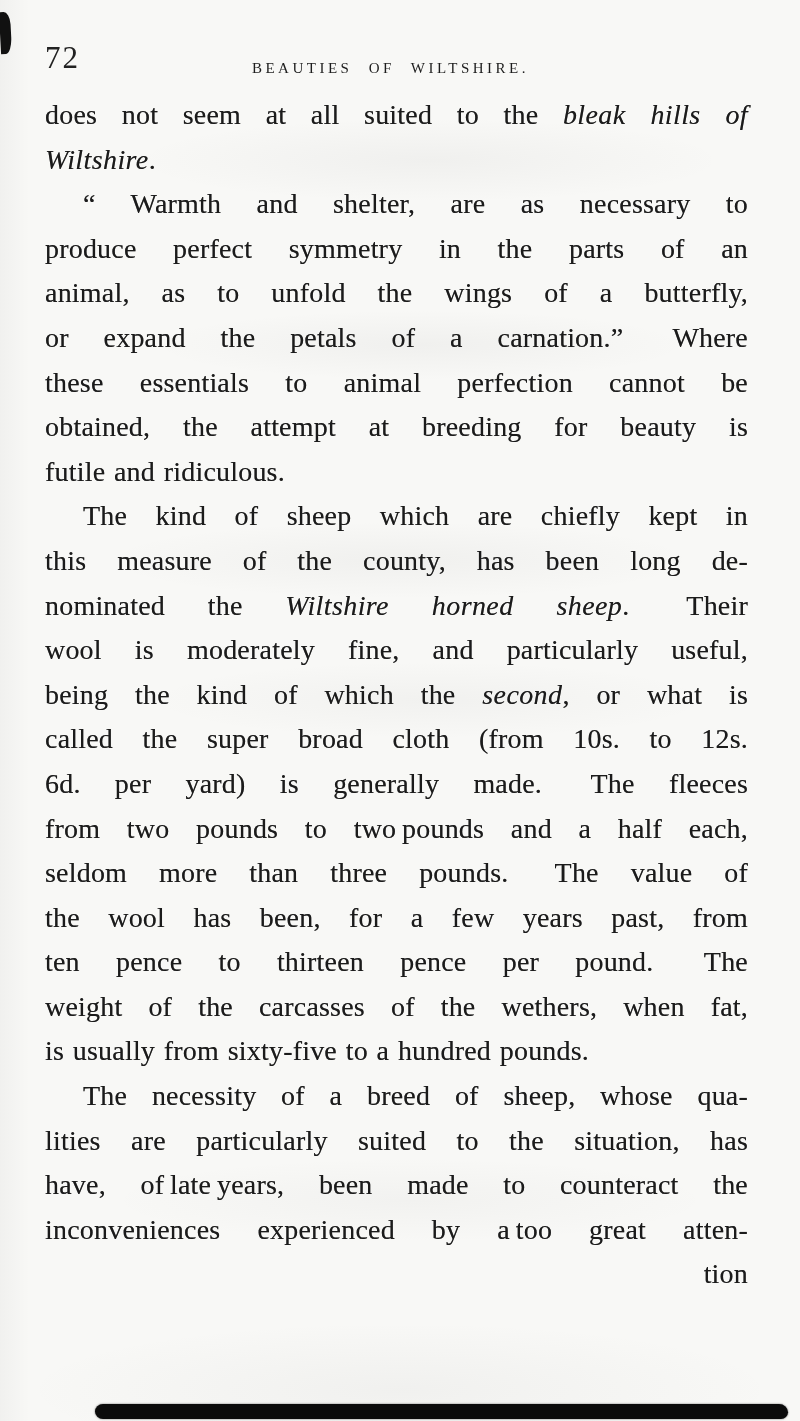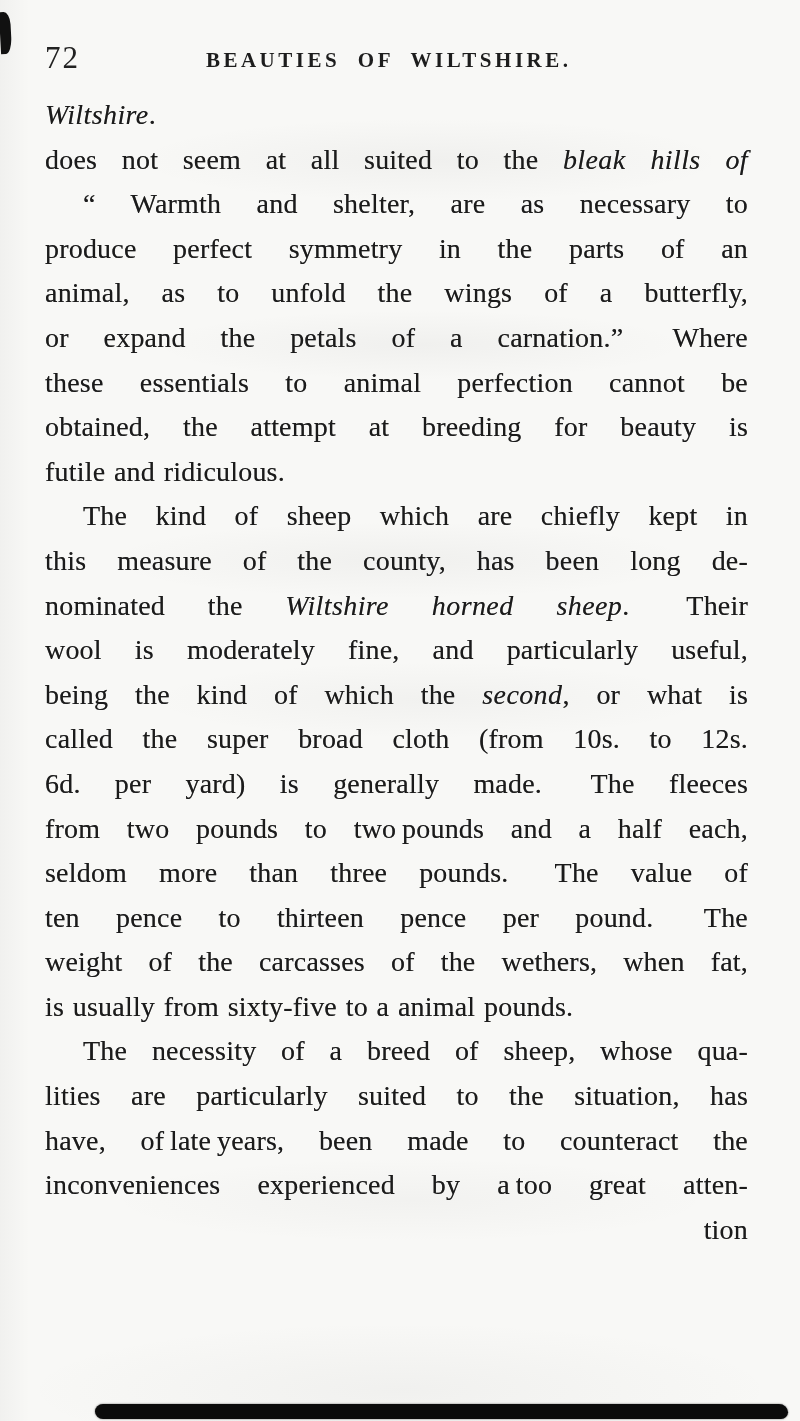--- a/index.html
+++ b/index.html
@@ -24,22 +24,22 @@
   }
   
   .page-header{
     position:absolute;top:40px;left:45px;width:702px;height:36px;
   }
   .page-num{
     position:absolute;left:0;top:0;
     font-size:31px;letter-spacing:2px;color:#222;
   }
   .running-title{
-    position:absolute;left:50%;top:8px;transform:translateX(-52%);
-    font-size:21px;font-weight:700;letter-spacing:3.5px;word-spacing:9px;
+    position:absolute;left:50%;top:20px;transform:translateX(-52%);
+    font-size:15px;font-weight:400;letter-spacing:3.5px;word-spacing:9px;
     white-space:nowrap;color:#1d1d1d;
   }
   
   .page-body{
     position:absolute;top:93px;left:45px;width:703px;
     font-size:28px;line-height:44.6px;
     color:#1b1b1b;
     text-shadow:0 0 0.5px rgba(20,20,20,0.55);
   }
   .line{height:44.6px;white-space:normal;letter-spacing:0.2px;word-spacing:1.5px;
@@ -66,41 +66,42 @@
 <div class="scan">
 
   <div class="corner-mark"></div>
 
   <header class="page-header">
     <span class="page-num">72</span>
     <span class="running-title">BEAUTIES OF WILTSHIRE.</span>
   </header>
 
   <main class="page-body">
+      <div class="line justify"><span>does not seem at all suited to the </span><span class="it">bleak hills of</span></div>
       <div class="line left"><span class="it">Wiltshire</span><span>.</span></div>
-      <div class="line justify"><span>does not seem at all suited to the </span><span class="it">bleak hills of</span></div>
       <div class="line justify indent"><span>“ Warmth and shelter, are as necessary to</span></div>
       <div class="line justify"><span>produce perfect symmetry in the parts of an</span></div>
       <div class="line justify"><span>animal, as to unfold the wings of a butterfly,</span></div>
       <div class="line justify"><span>or expand the petals of a carnation.”  Where</span></div>
       <div class="line justify"><span>these essentials to animal perfection cannot be</span></div>
       <div class="line justify"><span>obtained, the attempt at breeding for beauty is</span></div>
       <div class="line left"><span>futile and ridiculous.</span></div>
       <div class="line justify indent"><span>The kind of sheep which are chiefly kept in</span></div>
       <div class="line justify"><span>this measure of the county, has been long de-</span></div>
       <div class="line justify"><span>nominated the </span><span class="it">Wiltshire horned sheep</span><span>.  Their</span></div>
       <div class="line justify"><span>wool is moderately fine, and particularly useful,</span></div>
       <div class="line justify"><span>being the kind of which the </span><span class="it">second</span><span>, or what is</span></div>
       <div class="line justify"><span>called the super broad cloth (from 10s. to 12s.</span></div>
       <div class="line justify"><span>6d. per yard) is generally made.  The fleeces</span></div>
       <div class="line justify"><span>from two pounds to two pounds and a half each,</span></div>
       <div class="line justify"><span>seldom more than three pounds.  The value of</span></div>
+      <div class="line justify"><span>the wool has been, for a few years past, from</span></div>
       <div class="line justify"><span>ten pence to thirteen pence per pound.  The</span></div>
       <div class="line justify"><span>weight of the carcasses of the wethers, when fat,</span></div>
-      <div class="line left"><span>is usually from sixty-five to a animal pounds.</span></div>
+      <div class="line left"><span>is usually from sixty-five to a hundred pounds.</span></div>
       <div class="line justify indent"><span>The necessity of a breed of sheep, whose qua-</span></div>
       <div class="line justify"><span>lities are particularly suited to the situation, has</span></div>
       <div class="line justify"><span>have, of late years, been made to counteract the</span></div>
       <div class="line justify"><span>inconveniences experienced by a too great atten-</span></div>
       <div class="line right"><span>tion</span></div>
     </main>
 
   <div class="bottom-bar"></div>
 
 </div>

